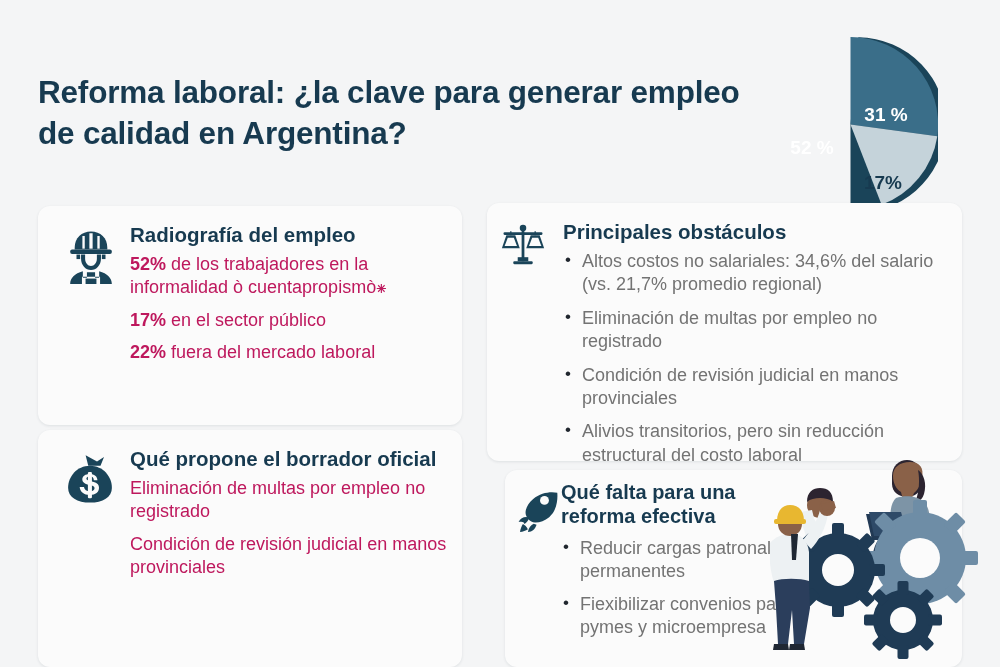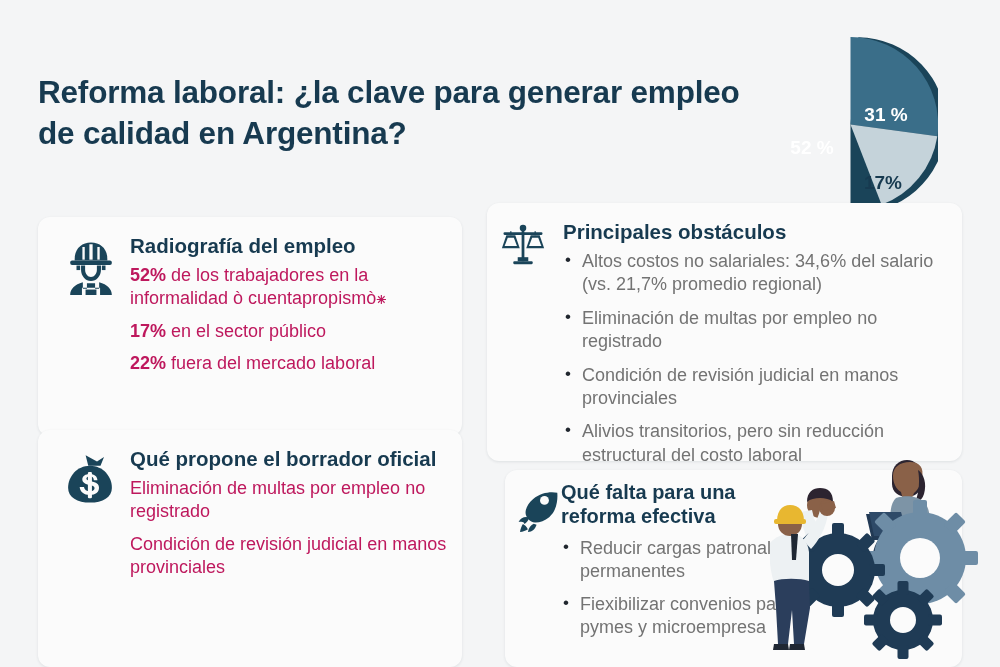--- a/index.html
+++ b/index.html
@@ -29,21 +29,21 @@
   .pie-label{
     font-family:"Liberation Sans", sans-serif;
     font-weight:bold;font-size:19px;
   }
 
   
   .card{
     position:absolute;background:#fbfbfb;border-radius:12px;
     box-shadow:0 1px 3px rgba(30,45,60,.10);
   }
-  #card-radiografia{left:38px;top:217px;width:424px;height:219px;}
+  #card-radiografia{left:38px;top:206px;width:424px;height:219px;}
   #card-borrador   {left:38px;top:430px;width:424px;height:237px;}
   #card-obstaculos {left:487px;top:203px;width:475px;height:258px;}
   #card-reforma    {left:505px;top:470px;width:457px;height:197px;}
 
   .card-inner{position:relative;height:100%;}
   .icon-slot{position:absolute;left:24px;top:20px;width:58px;height:58px;}
   .card-body{position:absolute;left:92px;top:16px;right:14px;}
   #card-obstaculos .card-body{left:76px;}
   #card-reforma .card-body{left:56px;top:10px;right:150px;}
   #card-reforma .icon-slot{left:10px;top:16px;width:46px;height:46px;}

